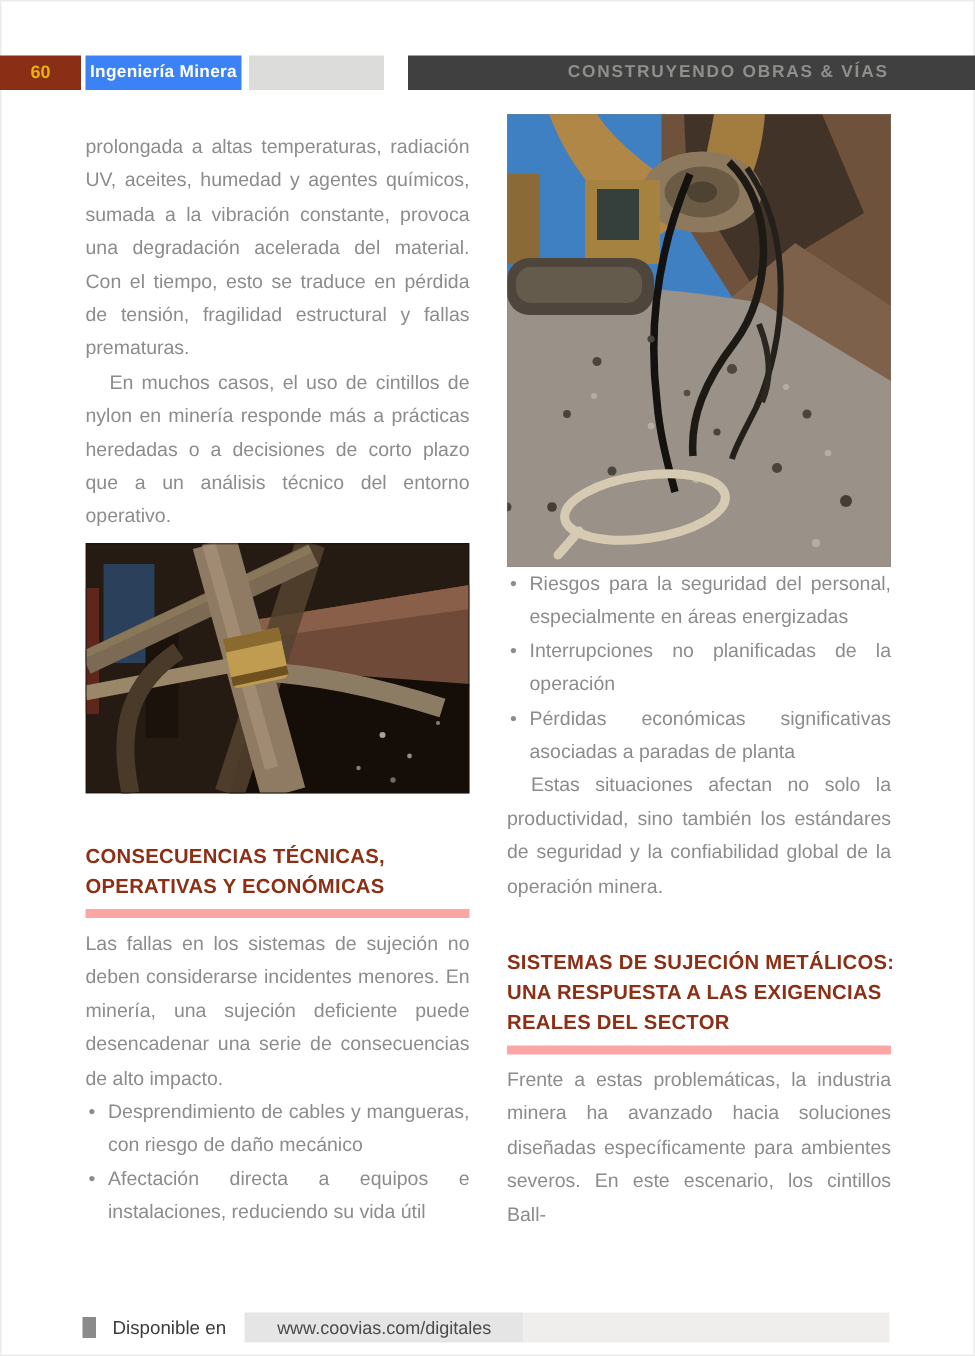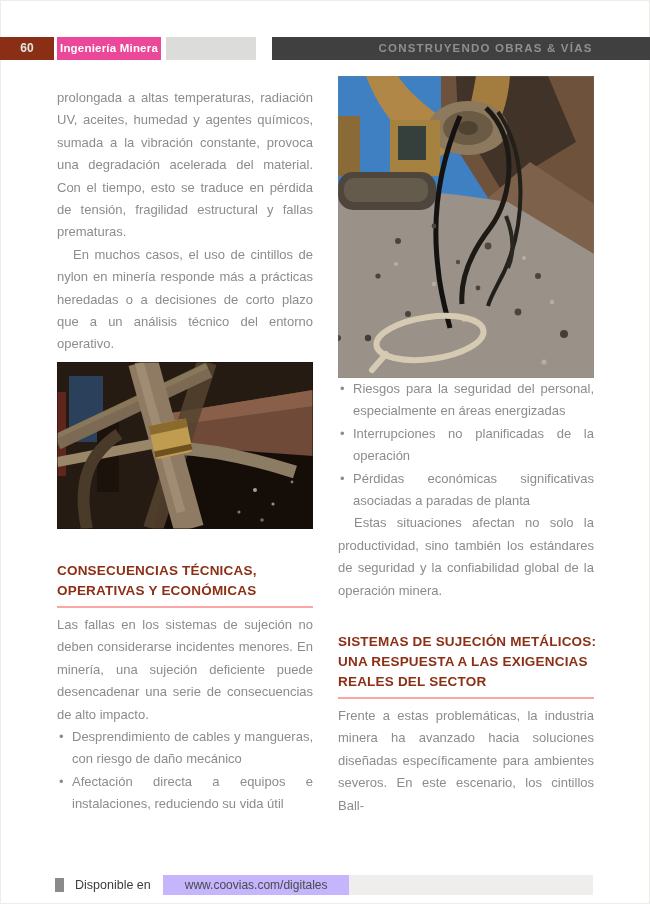--- a/index.html
+++ b/index.html
@@ -3,51 +3,51 @@
 <meta charset="utf-8">
 <style>
   html,body{margin:0;padding:0;}
   body{
     width:650px;height:904px;position:relative;background:#ffffff;
     font-family:"Liberation Sans", sans-serif;overflow:hidden;
     box-shadow: inset 0 0 0 1px #ececea;
   }
   
   .hdr-box{position:absolute;top:37px;height:23px;}
-  .hdr-num{left:0;width:54px;background:#8a2e15;color:#e5e5e5;
+  .hdr-num{left:0;width:54px;background:#8a2e15;color:#eab308;
     font-size:12px;font-weight:bold;text-align:center;line-height:23px;}
-  .hdr-section{left:57px;width:104px;background:#ec4899;color:#ffffff;
+  .hdr-section{left:57px;width:104px;background:#3b82f6;color:#ffffff;
     font-size:11.5px;font-weight:bold;text-align:center;line-height:23px;letter-spacing:.2px;}
   .hdr-spacer{left:166px;width:90px;background:#dcdcdb;}
   .hdr-title{left:272px;width:436px;background:#404040;color:#8f8f8c;
     font-size:11.5px;font-weight:bold;text-align:center;line-height:23px;
     letter-spacing:1.2px;padding-right:9px;box-sizing:border-box;}
   
   .col{position:absolute;width:256px;color:#8c8c8c;font-size:13px;line-height:22.4px;}
   .col-left{left:57px;top:87px;}
   .col-right{left:338px;top:76px;}
   .p{text-align:justify;margin:0;}
   .ind{text-indent:16px;}
   .h{font-weight:bold;color:#8c2f15;font-size:13.5px;line-height:20px;
-     border-bottom:2px solid #fca5a5;padding-bottom:5px;letter-spacing:.2px;}
+     border-bottom:6px solid #fca5a5;padding-bottom:5px;letter-spacing:.2px;}
   .h div{white-space:nowrap;}
   .mt6{margin-top:6px;} .mt8{margin-top:8px;} .mt30{margin-top:30px;} .mt32{margin-top:32px;}
   .bullets{margin:0;padding:0;list-style:none;}
   .bullet{position:relative;padding-left:15px;text-align:justify;}
   .bullet::before{content:"•";position:absolute;left:2px;top:0;color:#8c8c8c;}
   
   .photo{display:block;}
   .photo-left{width:256px;height:167px;margin-top:6px;}
   .photo-right{width:256px;height:302px;}
   
   .footer{position:absolute;left:55px;top:867px;width:538px;height:36px;
     display:flex;align-items:center;font-size:12.5px;}
   .f-square{width:9px;height:14px;background:#8a8a8a;flex:none;}
   .f-label{color:#3c3c3c;margin:0 12px 0 11px;flex:none;}
-  .f-url{background:#c4b5fd;color:#4a4a4a;height:20px;line-height:20px;
+  .f-url{background:#e5e5e5;color:#4a4a4a;height:20px;line-height:20px;
     padding:0 22px;flex:none;font-size:12px;}
   .f-bar{background:#efeeec;height:20px;flex:1;}
 </style>
 </head>
 <body>
 
 <div class="hdr-box hdr-num">60</div>
 <div class="hdr-box hdr-section">Ingeniería Minera</div>
 <div class="hdr-box hdr-spacer"></div>
 <div class="hdr-box hdr-title">CONSTRUYENDO OBRAS &amp; VÍAS</div>

